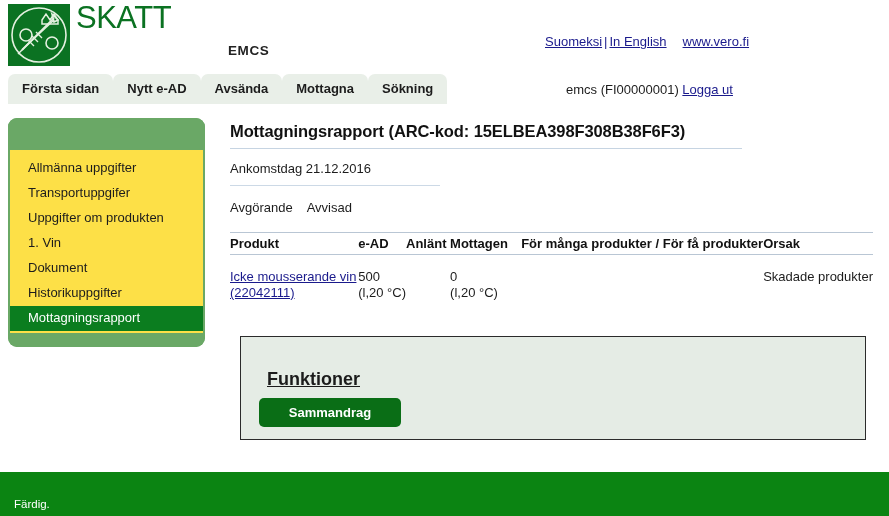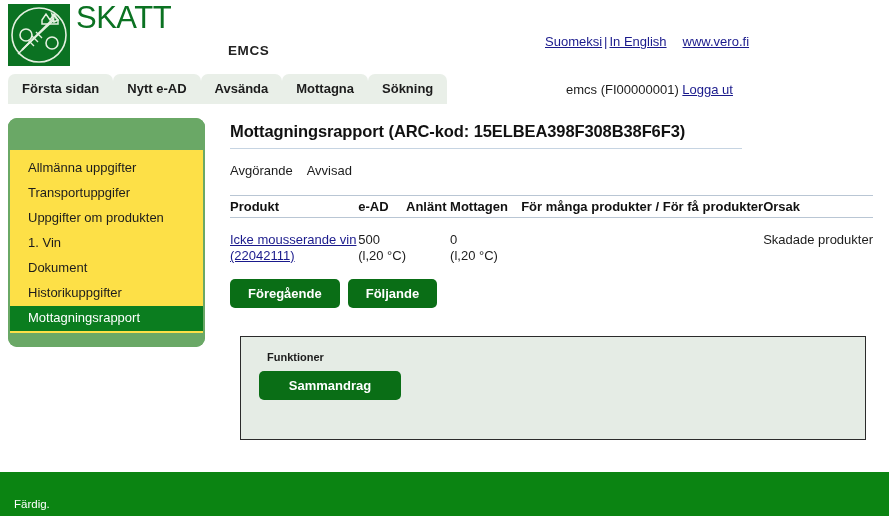--- a/index.html
+++ b/index.html
@@ -256,24 +256,25 @@
     position: absolute;
     left: 240px;
     top: 336px;
     width: 626px;
     height: 104px;
     background: #e5ece5;
     border: 1px solid #2b2b2b;
     box-sizing: border-box;
   }
   .func-title {
-    margin: 14px 0 0 26px;
-    font-size: 11px;
-    font-weight: bold;
-    color: #1c1c1c;
+    margin: 32px 0 0 26px;
+    font-size: 18px;
+    font-weight: bold;
+    color: #1c1c1c;
+    text-decoration: underline;
   }
   .func-btn-wrap {
     margin: 8px 0 0 18px;
   }
   .btn-sammandrag {
     background: #0a6e16;
     color: #ffffff;
     font-size: 13px;
     font-weight: bold;
     border: none;
@@ -359,20 +360,21 @@
     <div class="sidebar-item">Historikuppgifter</div>
     <div class="sidebar-item active">Mottagningsrapport</div>
   </div>
   <div class="sidebar-foot"></div>
 </div>
 
 <div class="main">
 
   <div class="page-title">Mottagningsrapport (ARC-kod: 15ELBEA398F308B38F6F3)</div>
 
+  <div class="arrival">Ankomstdag 21.12.2016</div>
 
   <div class="verdict">
     <span>Avgörande</span><span class="value">Avvisad</span>
   </div>
 
   <table class="prod-table">
     <thead>
       <tr>
         <th class="col-produkt">Produkt</th>
         <th class="col-ead">e-AD</th>
@@ -396,24 +398,20 @@
         <td class="col-mottagen">
           <span>0</span><br>
           <span class="sub-unit">(l,20 °C)</span>
         </td>
         <td class="col-manga"></td>
         <td class="col-orsak cell-orsak">Skadade produkter</td>
       </tr>
     </tbody>
   </table>
 
-  <div class="nav-buttons">
-    <button class="btn-green">Föregående</button>
-    <button class="btn-green">Följande</button>
-  </div>
 </div>
 
 <div class="func-panel">
   <div class="func-title">Funktioner</div>
   <div class="func-btn-wrap">
     <button class="btn-sammandrag">Sammandrag</button>
   </div>
 </div>
 
 <div class="footer-bar">

